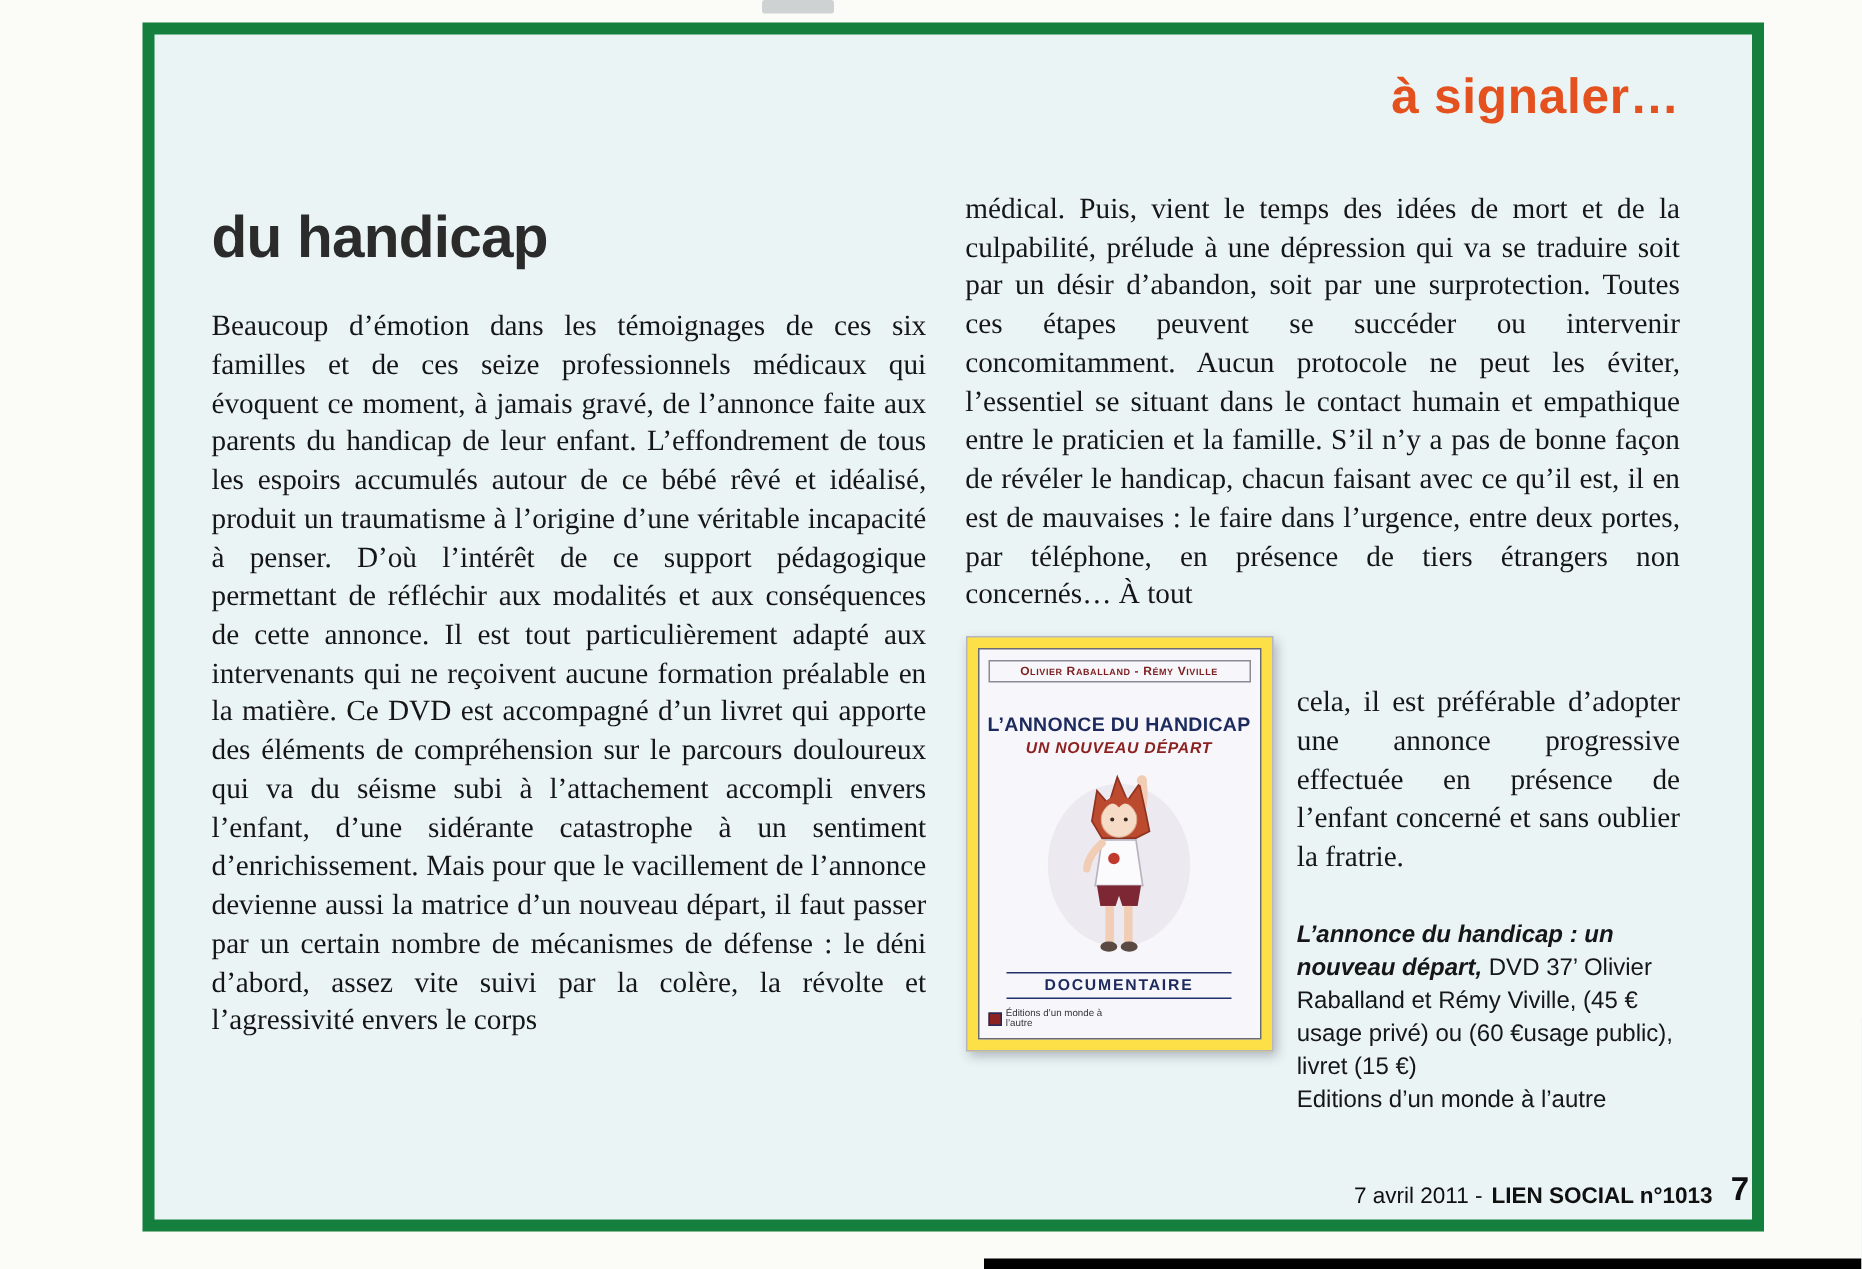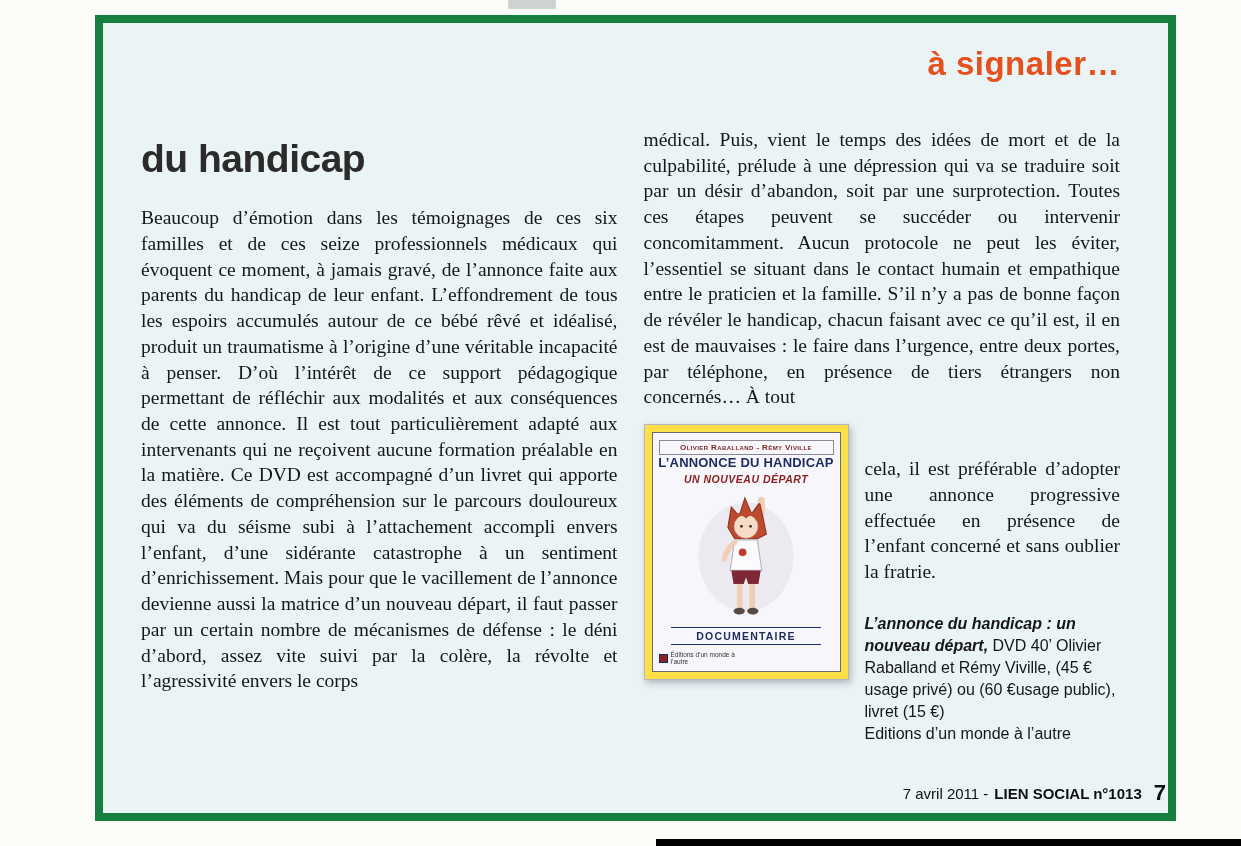--- a/index.html
+++ b/index.html
@@ -53,21 +53,21 @@
     display:flex;flex-direction:column;align-items:center;
     font-family:"Liberation Sans", sans-serif;
   }
   .dvd-authors{
     width:100%;box-sizing:border-box;text-align:center;
     border:1px solid #8a8a96;padding:2px 0;
     font-size:8px;font-weight:bold;font-variant:small-caps;
     color:#7c1f1f;letter-spacing:0.4px;
   }
   .dvd-title{
-    margin-top:0;font-size:13px;font-weight:bold;
+    margin-top:20px;font-size:13px;font-weight:bold;
     color:#1c2a5e;letter-spacing:0.2px;text-align:center;white-space:nowrap;
   }
   .dvd-subtitle{
     margin-top:3px;font-size:10.5px;font-weight:bold;font-style:italic;
     color:#8c2121;text-align:center;letter-spacing:0.5px;
   }
   .dvd-art{margin:4px 0 2px 0;}
   .dvd-genre{
     width:86%;text-align:center;padding:2px 0;margin-top:2px;
     border-top:1px solid #20306a;border-bottom:1px solid #20306a;
@@ -91,21 +91,21 @@
     font-family:"Liberation Sans", sans-serif;
     font-size:16px;line-height:1.38;color:#161616;
   }
   .cap-lead{font-weight:bold;font-style:italic;}
   .cap-line{margin:0;}
   
   .footer{
     position:absolute;top:780px;right:75px;
     font-family:"Liberation Sans", sans-serif;
     font-size:15px;color:#101010;
-    display:flex;align-items:center;gap:6px;
+    display:flex;align-items:flex-end;gap:6px;
   }
   .footer .brand{font-weight:bold;}
   .footer .pagenum{font-weight:bold;font-size:22px;margin-left:6px;}
   
   .scan-bar-bottom{
     position:absolute;left:656px;right:0;bottom:0;height:7px;background:#000;
   }
   .scan-mark-top{
     position:absolute;top:0;left:508px;width:48px;height:9px;
     background:#9aa0a6;opacity:0.45;border-radius:2px;
@@ -163,21 +163,21 @@
               <span class="pub-mark"></span>
               <span>Éditions d’un monde à l’autre</span>
             </div>
           </div>
         </div>
 
         <div class="beside">
           <div class="wrap-text">cela, il est préférable d’adopter une annonce progressive effectuée en présence de l’enfant concerné et sans oublier la fratrie.</div>
 
           <div class="caption">
-            <p class="cap-line"><span class="cap-lead">L’annonce du handicap : un nouveau départ,</span><span> DVD 40’ Olivier Raballand et Rémy Viville, (45 € usage privé) ou (60 €usage public), livret (15 €)</span></p>
+            <p class="cap-line"><span class="cap-lead">L’annonce du handicap : un nouveau départ,</span><span> DVD 37’ Olivier Raballand et Rémy Viville, (45 € usage privé) ou (60 €usage public), livret (15 €)</span></p>
             <p class="cap-line">Editions d’un monde à l’autre</p>
           </div>
         </div>
 
       </div>
     </div>
 
   </div>
 </div>
 

